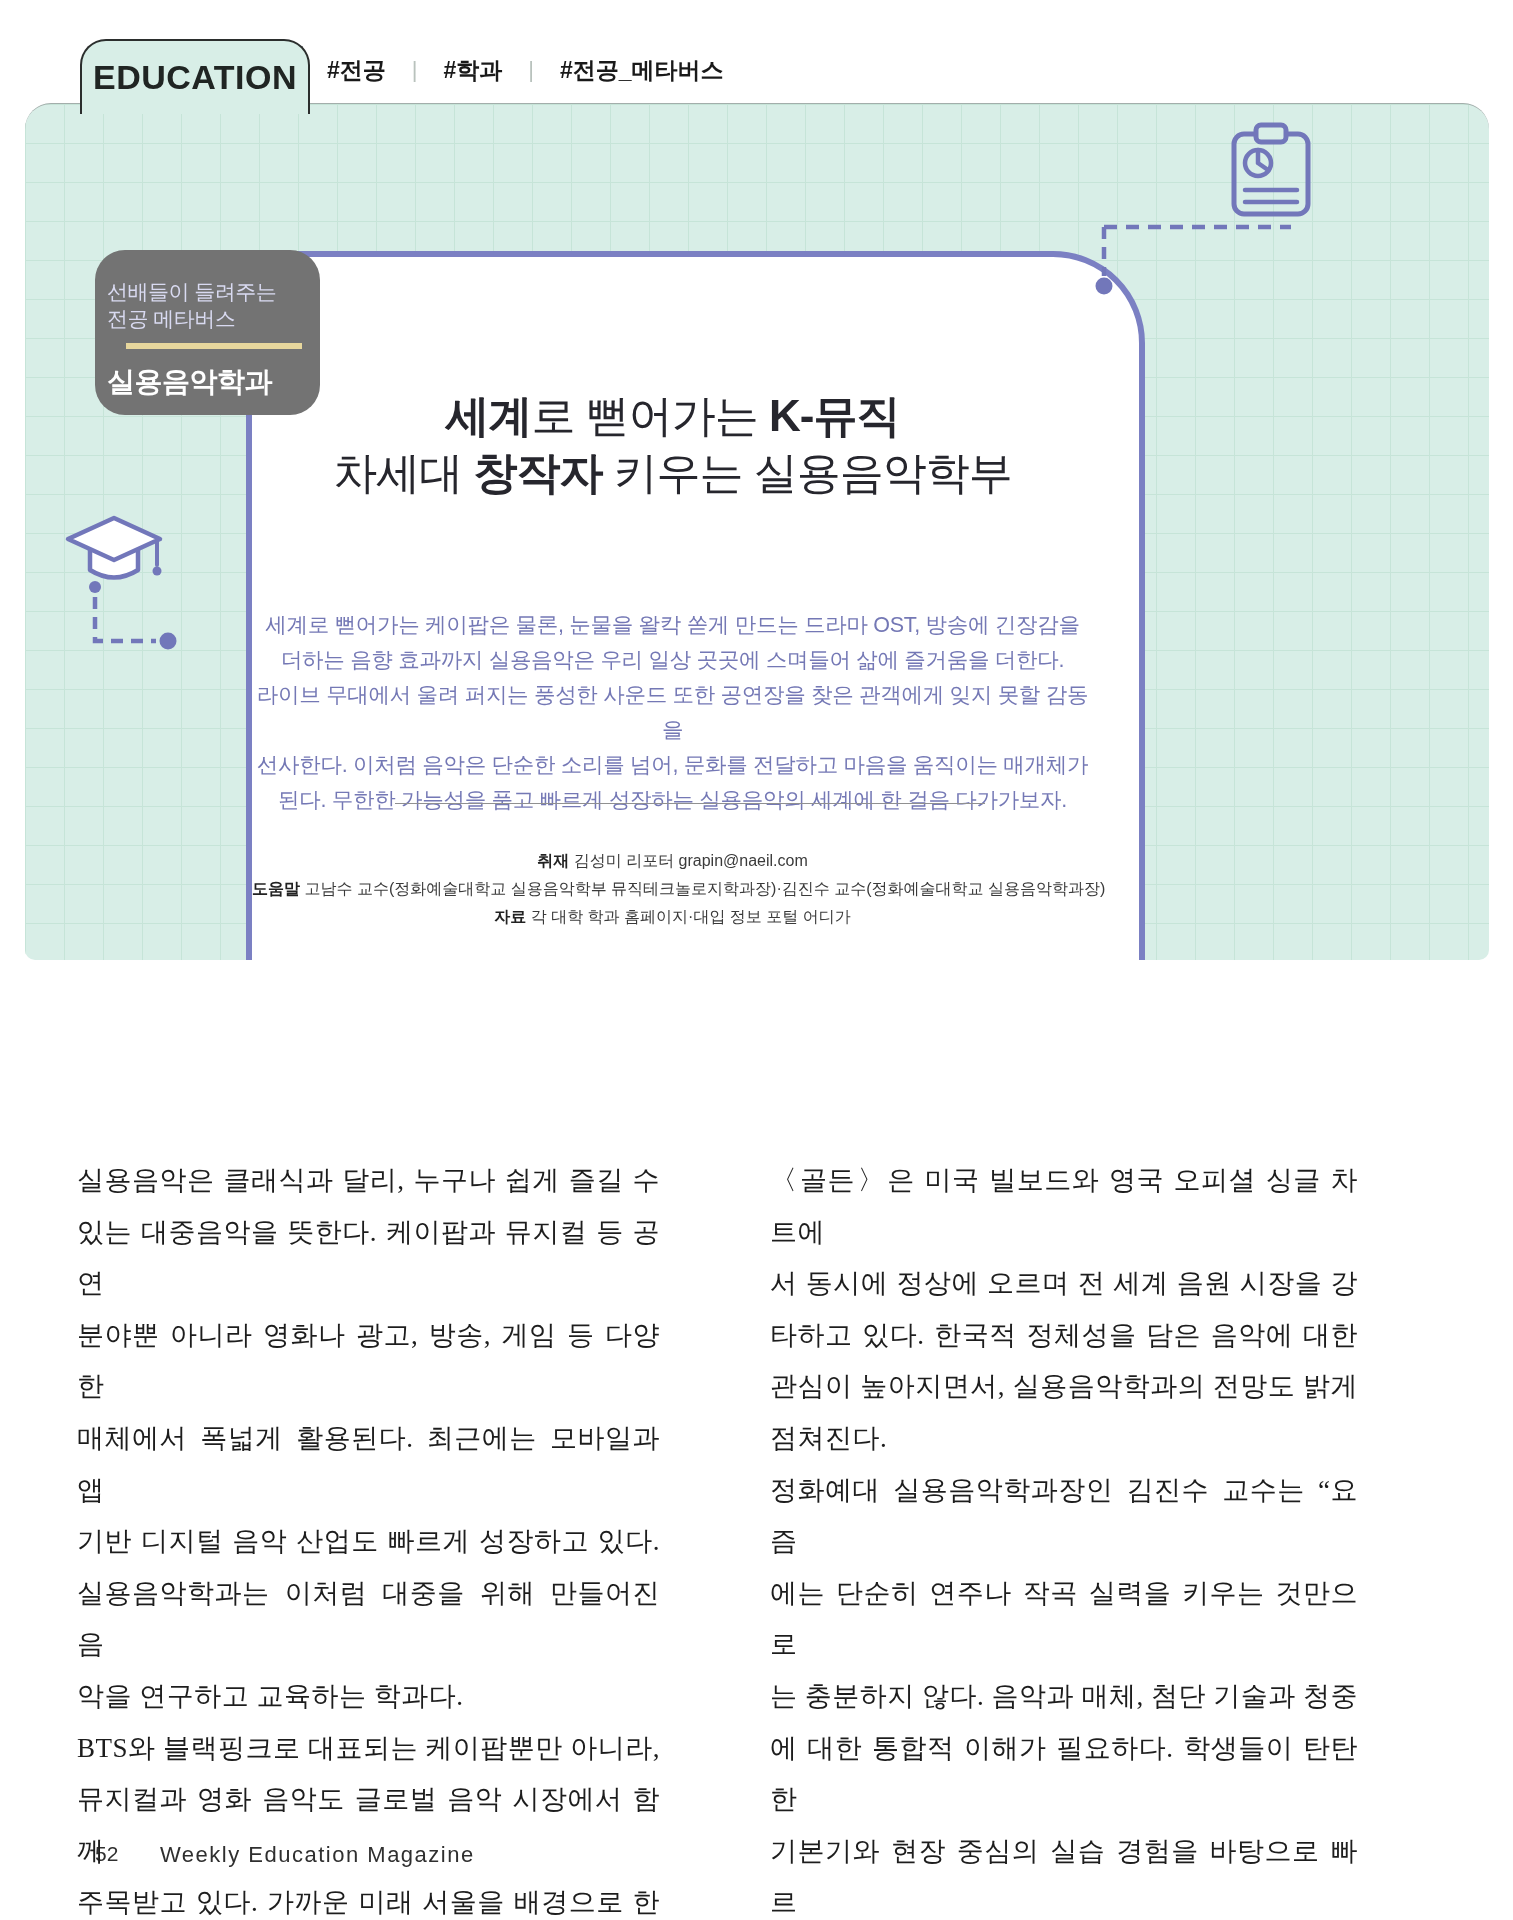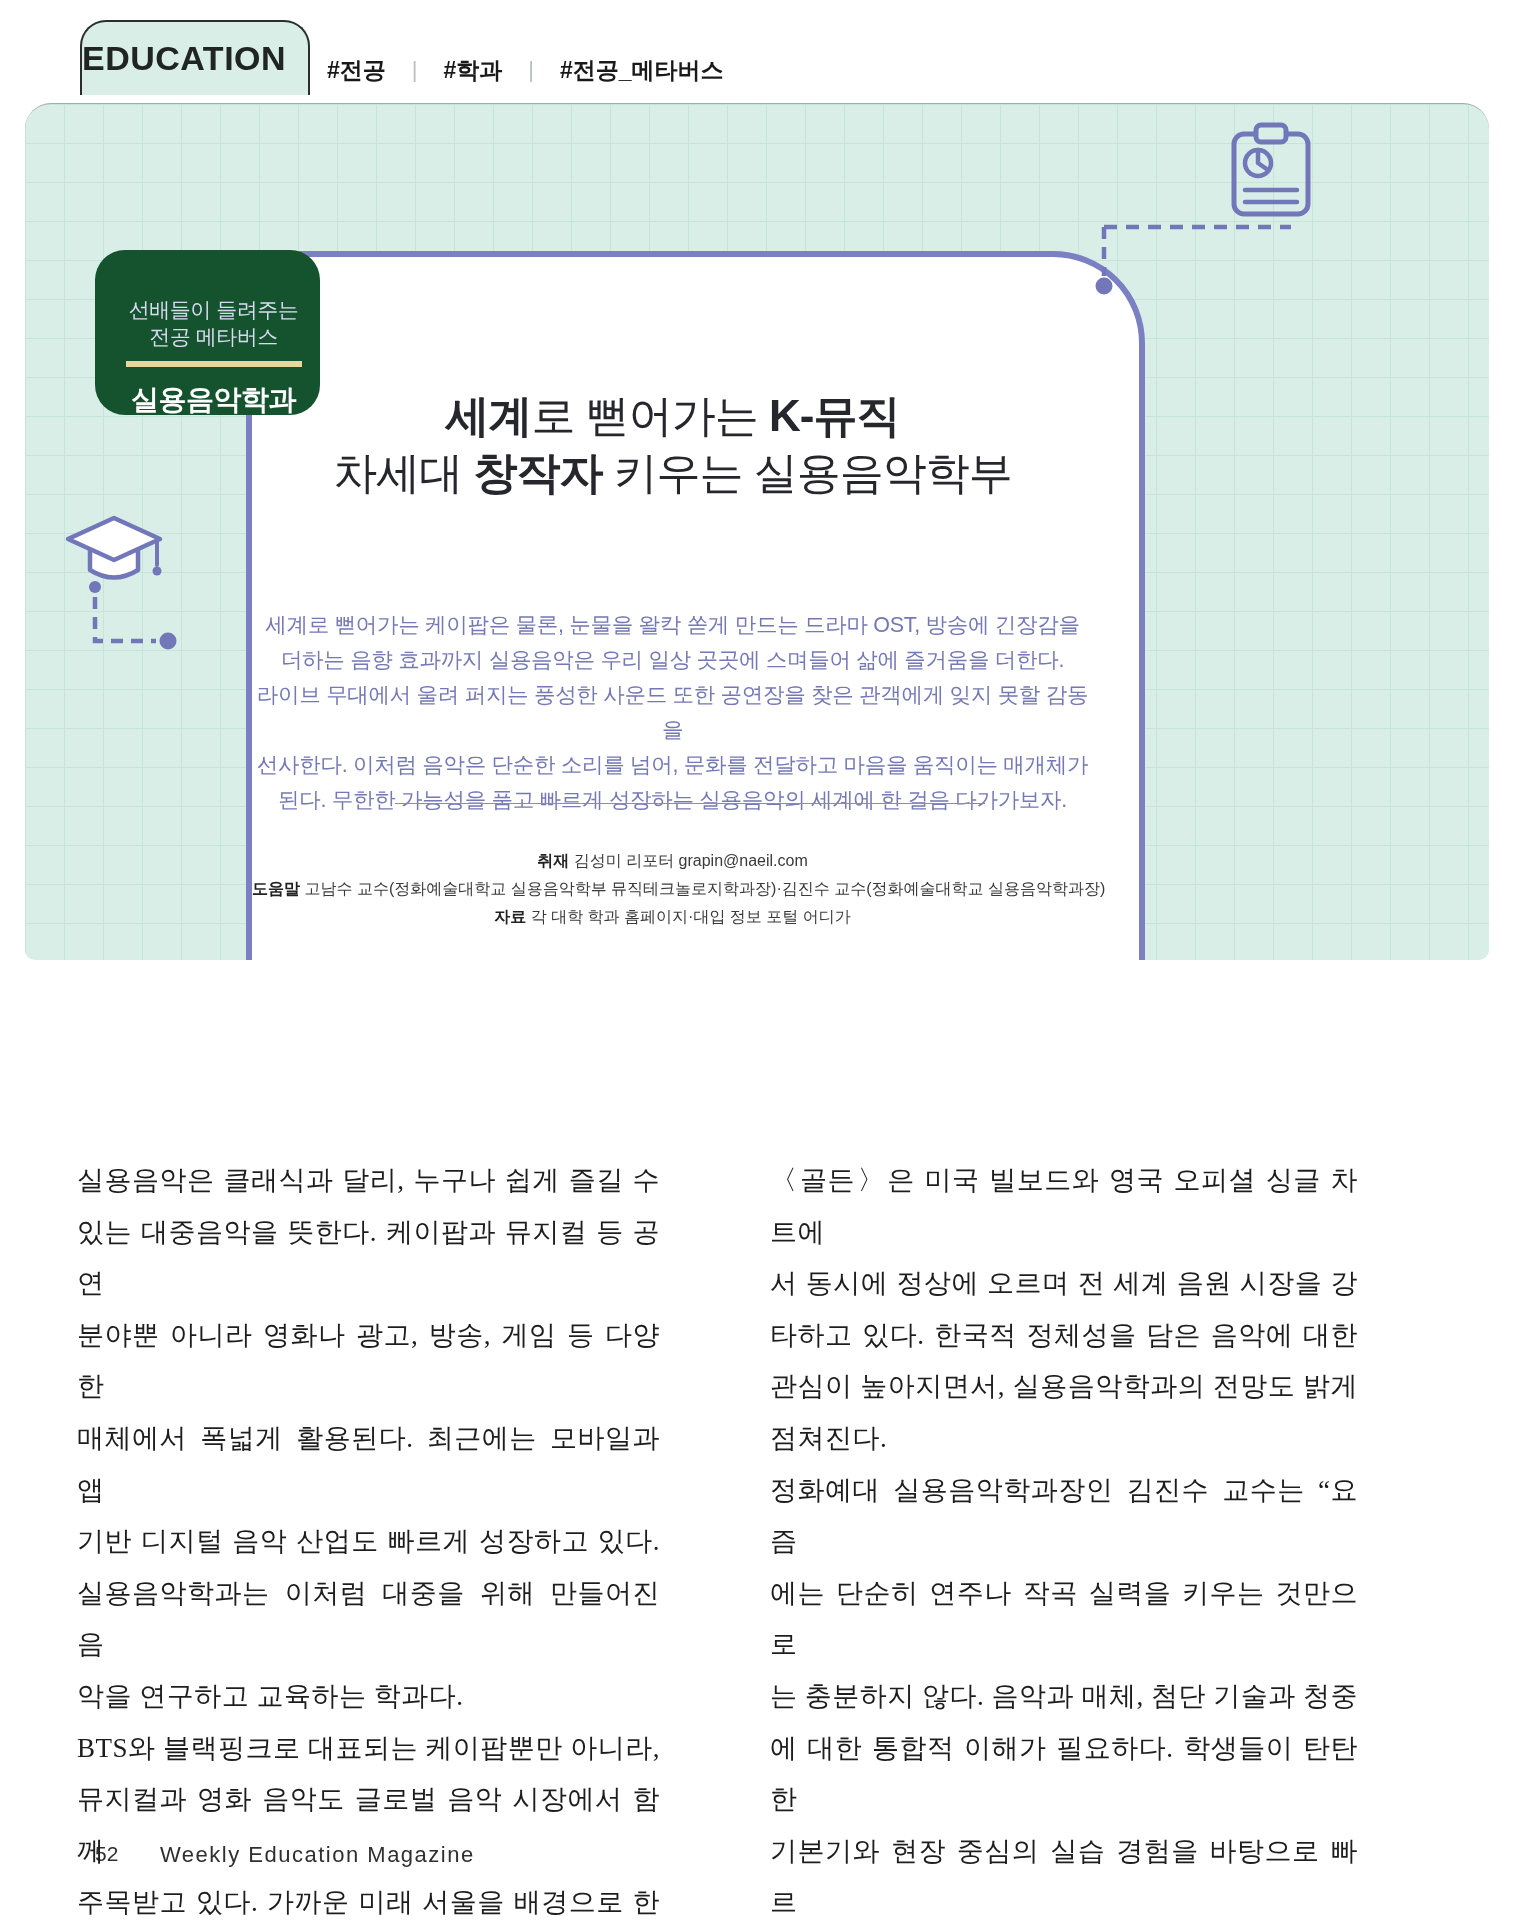--- a/index.html
+++ b/index.html
@@ -8,44 +8,44 @@
 
   
   .grid-panel{position:absolute;left:25px;top:103px;width:1464px;height:856px;
     background-color:#d8eee7;
     background-image:linear-gradient(to right,#c6e4d8 1px,transparent 1px),
                      linear-gradient(to bottom,#c6e4d8 1px,transparent 1px);
     background-size:39px 39px;
     border-top:1.5px solid #a3aeab;border-radius:26px 26px 10px 10px;overflow:hidden;z-index:1;}
 
   
-  .edu-tab{position:absolute;left:80px;top:20px;width:226px;height:73px;background:#d8eee7;
+  .edu-tab{position:absolute;left:80px;top:39px;width:226px;height:73px;background:#d8eee7;
     border:2px solid #2b2e2d;border-bottom:none;border-radius:26px 26px 0 0;
-    display:flex;align-items:center;z-index:3;}
+    display:flex;align-items:center;justify-content:center;z-index:3;}
   .edu-tab span{font-size:34px;font-weight:800;letter-spacing:.5px;color:#202523;}
 
   
   .tags{position:absolute;left:327px;top:47px;height:46px;display:flex;align-items:center;z-index:3;
     font-size:23px;font-weight:700;color:#191919;}
   .tags .sep{margin:0 26px;color:#b9c2bd;font-weight:400;font-size:22px;}
 
   
   .card{position:absolute;left:221px;top:147px;width:899px;height:800px;box-sizing:border-box;
     background:#fff;border:6px solid #7b80c3;border-radius:42px 92px 0 0;}
   .card-center{position:absolute;left:0;right:46px;text-align:center;}
   .card-title{top:130px;font-size:44px;line-height:57px;color:#26262d;letter-spacing:-1px;font-weight:400;}
   .card-title .tb{font-weight:800;}
   .lead{top:338px;font-size:21.5px;line-height:35px;color:#7478b5;letter-spacing:-0.3px;margin-top:13px;}
   .lead-divider{position:absolute;left:143px;top:546px;width:590px;height:1px;background:#909090;}
   .credits{top:590px;font-size:16px;line-height:28px;color:#3a3a3a;white-space:nowrap;}
   .credits b{font-weight:700;color:#222;}
 
   
-  .badge{position:absolute;left:95px;top:250px;width:225px;height:165px;background:#14532d;
-    border-radius:30px;z-index:5;text-align:center;box-sizing:border-box;padding-top:46px;padding-left:12px;}
+  .badge{position:absolute;left:95px;top:250px;width:225px;height:165px;background:#737373;
+    border-radius:30px;z-index:5;box-sizing:border-box;padding-top:28px;padding-left:12px;}
   .badge .kicker{font-size:21px;line-height:27px;color:#d9daf1;letter-spacing:-0.5px;}
   .badge .bar{width:176px;height:6px;background:#e7d79d;margin:11px auto 0;}
   .badge .dept{margin-top:14px;font-size:28px;font-weight:800;color:#ffffff;letter-spacing:-0.5px;}
 
   
   .abs{position:absolute;z-index:4;}
 
   
   .col{position:absolute;z-index:2;font-family:"Liberation Serif","DejaVu Serif",serif;}
   .col-left{left:77px;top:1155px;width:583px;}

